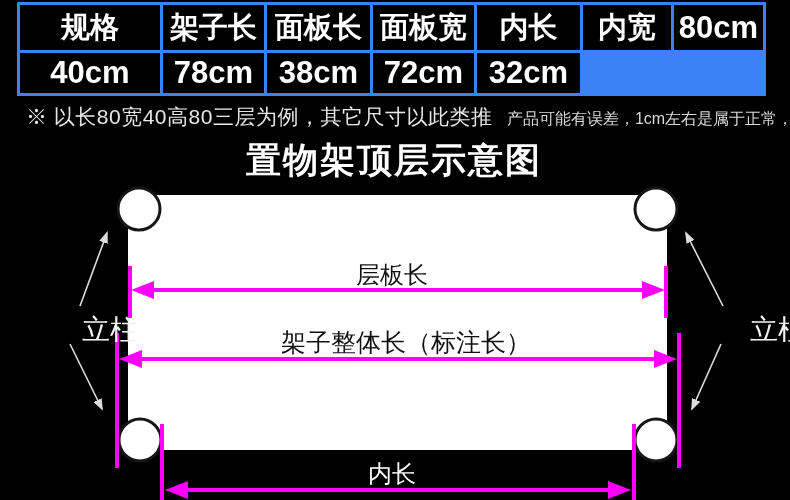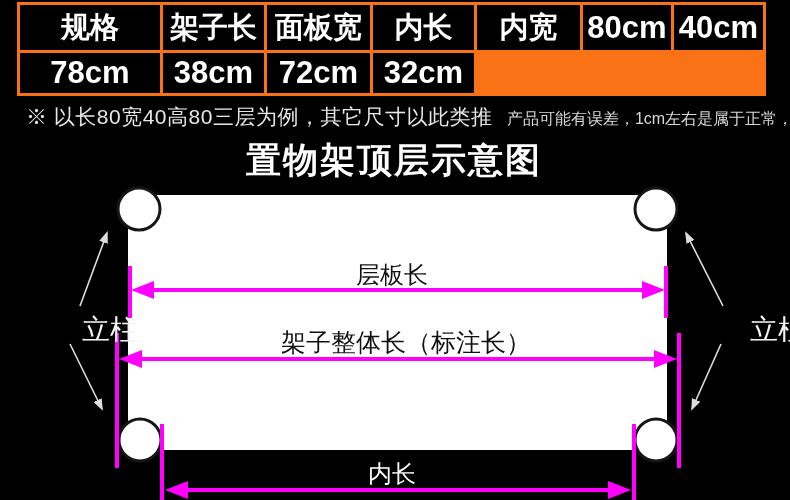--- a/index.html
+++ b/index.html
@@ -12,21 +12,21 @@
     color:#fff;
   }
 
   
   .spec-table {
     position:absolute; left:17px; top:2px;
     display:grid;
     grid-template-columns:140px 101px 103px 101px 103px 88px 89px;
     grid-template-rows:45px 40px;
     gap:3px; padding:3px;
-    background:#f97316;
+    background:#3b82f6;
   }
   .spec-cell {
     background:#000;
     display:flex; align-items:center; justify-content:center;
     white-space:nowrap; overflow:hidden;
   }
   .spec-cell.hdr { font-size:29px; font-weight:700; }
   .spec-cell.val { font-size:31px; font-weight:700; }
 
   
@@ -54,20 +54,21 @@
   .post-label { font-size:28px; color:#f2f2f2;margin-left:43px; }
   .post-label.left  { left:67px;  top:311px; }
   .post-label.right { left:735px; top:311px; }
 </style>
 </head>
 <body>
 
 <div class="spec-table">
   <div class="spec-cell hdr">规格</div>
   <div class="spec-cell hdr">架子长</div>
+  <div class="spec-cell hdr">面板长</div>
   <div class="spec-cell hdr">面板宽</div>
   <div class="spec-cell hdr">内长</div>
   <div class="spec-cell hdr">内宽</div>
 
   <div class="spec-cell val">80cm</div>
   <div class="spec-cell val">40cm</div>
   <div class="spec-cell val">78cm</div>
   <div class="spec-cell val">38cm</div>
   <div class="spec-cell val">72cm</div>
   <div class="spec-cell val">32cm</div>

